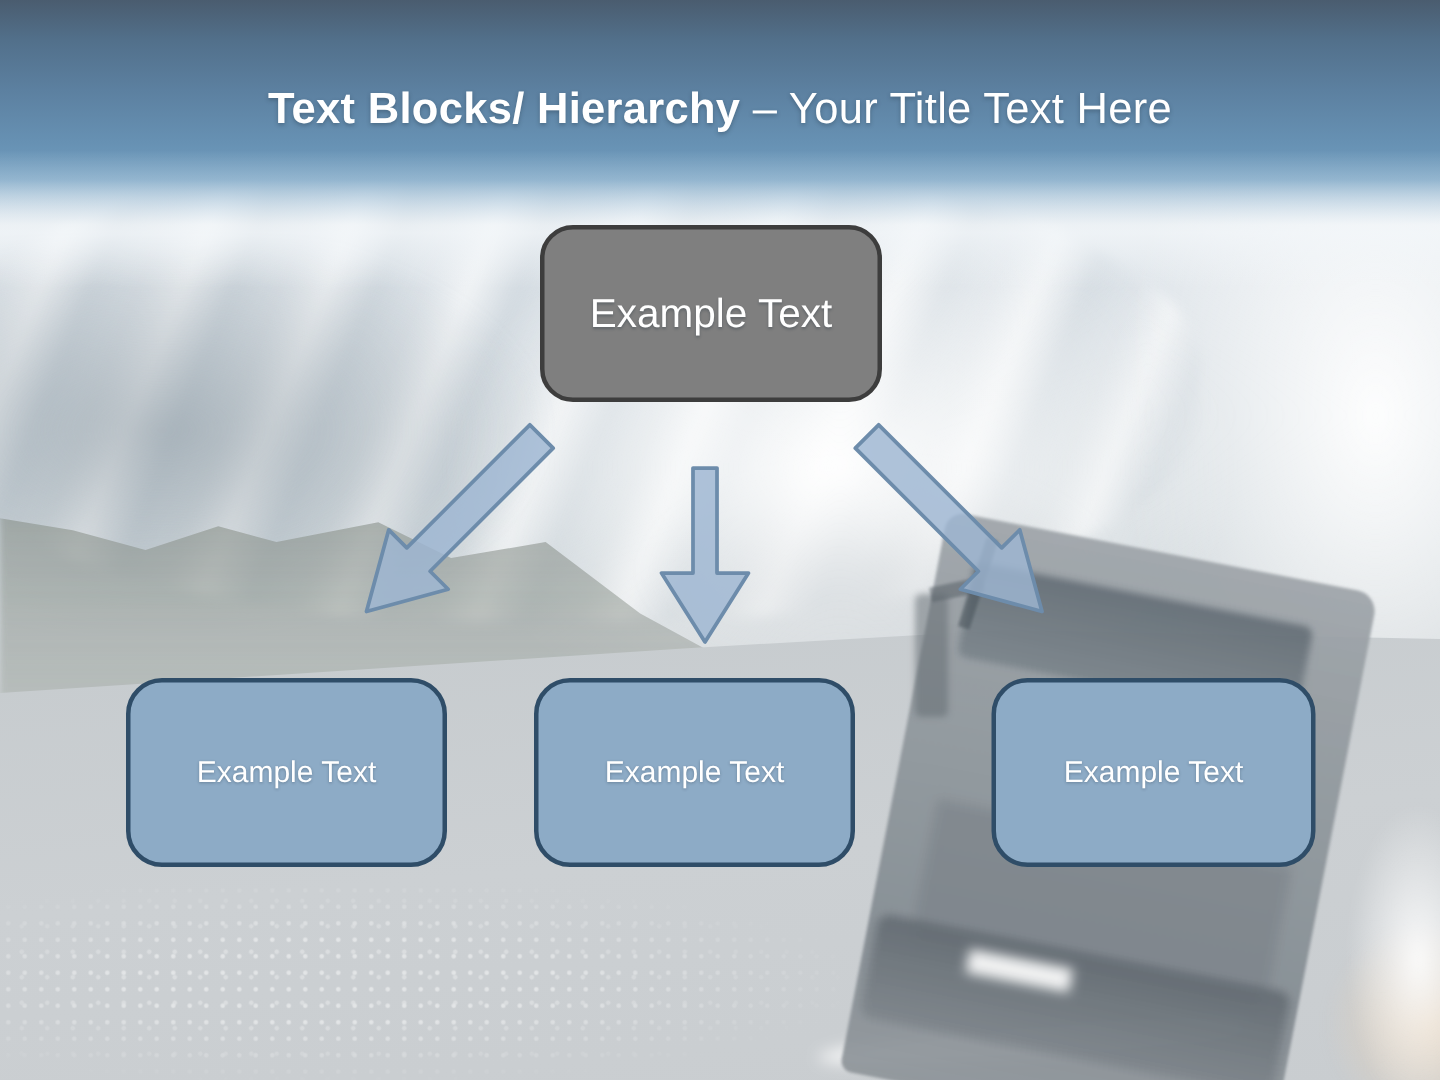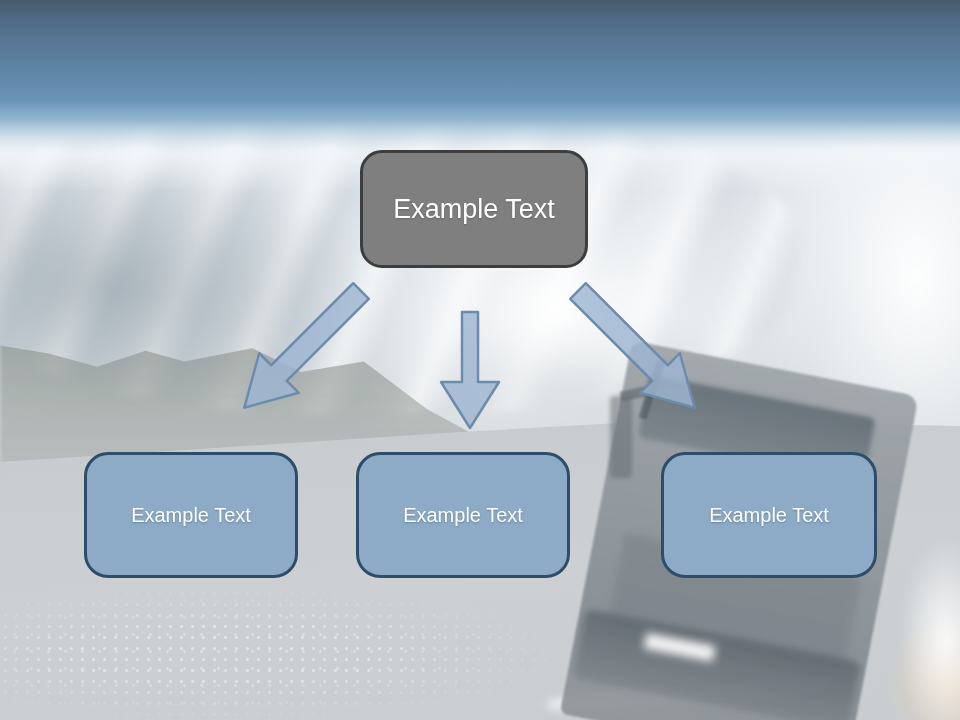--- a/index.html
+++ b/index.html
@@ -105,20 +105,21 @@
     </div>
     <div class="mirror1"></div>
     <div class="mirror2"></div>
     <div class="pump"></div>
     <div class="glow-warm"></div>
     <div class="glare-right"></div>
   </div>
 
   <div class="header"></div>
   <div class="fog"></div>
+  <div class="title"><span class="b">Text Blocks/ Hierarchy</span> <span class="r">– Your Title Text Here</span></div>
 
   <svg class="arrows" width="960" height="720" viewBox="0 0 960 720">
     <g fill="rgba(157,182,210,0.82)" stroke="#6d8cab" stroke-width="2.5" stroke-linejoin="round">
       <path transform="translate(361,291) rotate(45)" d="M-11 0 L11 0 L11 116 L28 116 L0 165 L-28 116 L-11 116 Z"></path>
       <path d="M462 312 L478 312 L478 382 L499 382 L470 428 L441 382 L462 382 Z"></path>
       <path transform="translate(578,291) rotate(-45)" d="M-11 0 L11 0 L11 116 L28 116 L0 165 L-28 116 L-11 116 Z"></path>
     </g>
   </svg>
 
   <div class="box root-box">

